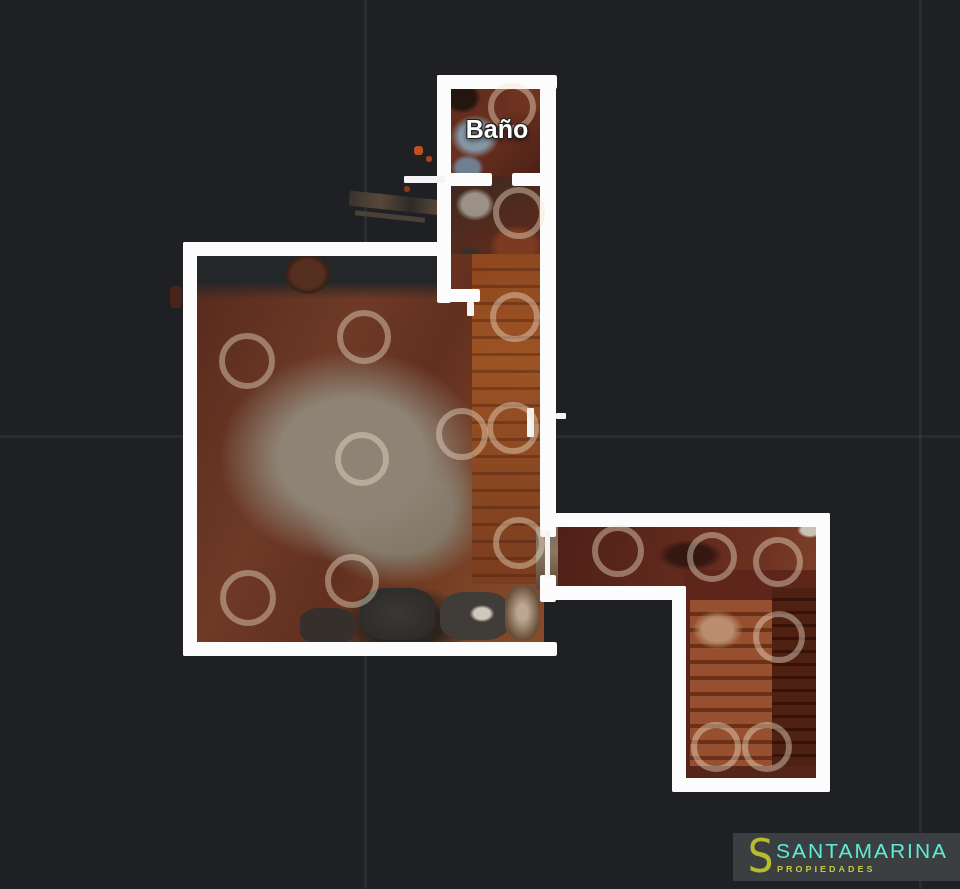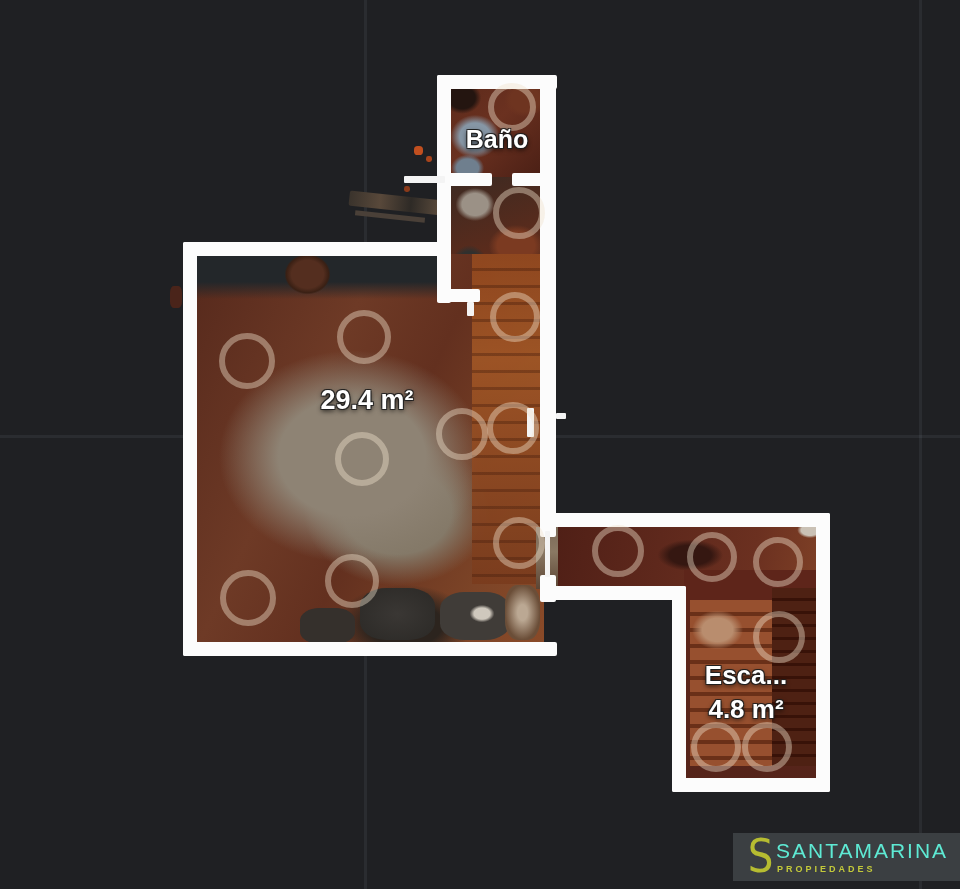--- a/index.html
+++ b/index.html
@@ -59,21 +59,21 @@
   .wall{position:absolute;background:#fcfcfc;border-radius:2px;z-index:30;}
   .leaf{position:absolute;background:#f4f4f4;border-radius:1px;z-index:31;}
   
   .ring{position:absolute;border:6px solid rgba(240,226,206,.42);border-radius:50%;
         box-sizing:border-box;z-index:40;}
   
   .roomlabel{position:absolute;z-index:50;color:#fff;font-weight:bold;text-align:center;
     text-shadow:-1px -1px 0 rgba(30,30,30,.85), 1px -1px 0 rgba(30,30,30,.85),
                 -1px 1px 0 rgba(30,30,30,.85), 1px 1px 0 rgba(30,30,30,.85),
                  0 2px 5px rgba(0,0,0,.8);}
-  .lbl-bano{left:437px;top:115px;width:120px;font-size:25px;margin-top:10px;}
+  .lbl-bano{left:437px;top:115px;width:120px;font-size:25px;}
   .lbl-garaje{left:287px;top:383px;width:160px;font-size:27px;line-height:34px;}
   .lbl-esca{left:666px;top:658px;width:160px;font-size:26px;line-height:34px;}
   
   .brandbox{position:absolute;left:733px;top:833px;width:227px;height:48px;background:#3b3f42;z-index:60;}
   .brand-s{position:absolute;left:13px;top:-1px;font-size:46px;font-weight:400;color:#b6bc31;
            font-family:"DejaVu Sans",sans-serif;transform:scaleX(.88);line-height:48px;}
   .brand-name{position:absolute;left:43px;top:6px;font-size:21px;letter-spacing:2px;color:#5eead4;
               font-weight:400;}
   .brand-tagline{position:absolute;left:44px;top:31px;font-size:9px;letter-spacing:3px;color:#c3c93a;
               font-weight:bold;text-align:right;}
@@ -148,25 +148,20 @@
       <div class="ring" style="left: 753px; top: 537px; height: 50px; width: 50px; border-color: rgba(240, 226, 206, 0.42);"></div>
       <div class="ring" style="left: 753px; top: 611px; height: 52px; width: 52px; border-color: rgba(240, 226, 206, 0.42);"></div>
       <div class="ring" style="left: 691px; top: 722px; height: 50px; width: 50px; border-color: rgba(240, 226, 206, 0.42);"></div>
       <div class="ring" style="left: 742px; top: 722px; height: 50px; width: 50px; border-color: rgba(240, 226, 206, 0.42);"></div>
     </div>
 
   <div class="roomlabel lbl-bano">
     <div>Baño</div>
   </div>
   <div class="roomlabel lbl-garaje">
-    <div>29.4 m²</div>
-  </div>
-  <div class="roomlabel lbl-esca">
-    <div>Esca...</div>
-    <div>4.8 m²</div>
   </div>
 
   <div class="brandbox">
     <div class="brand-s">S</div>
     <div class="brand-name">SANTAMARINA</div>
     <div class="brand-tagline">PROPIEDADES</div>
   </div>
 
 </div>
 

